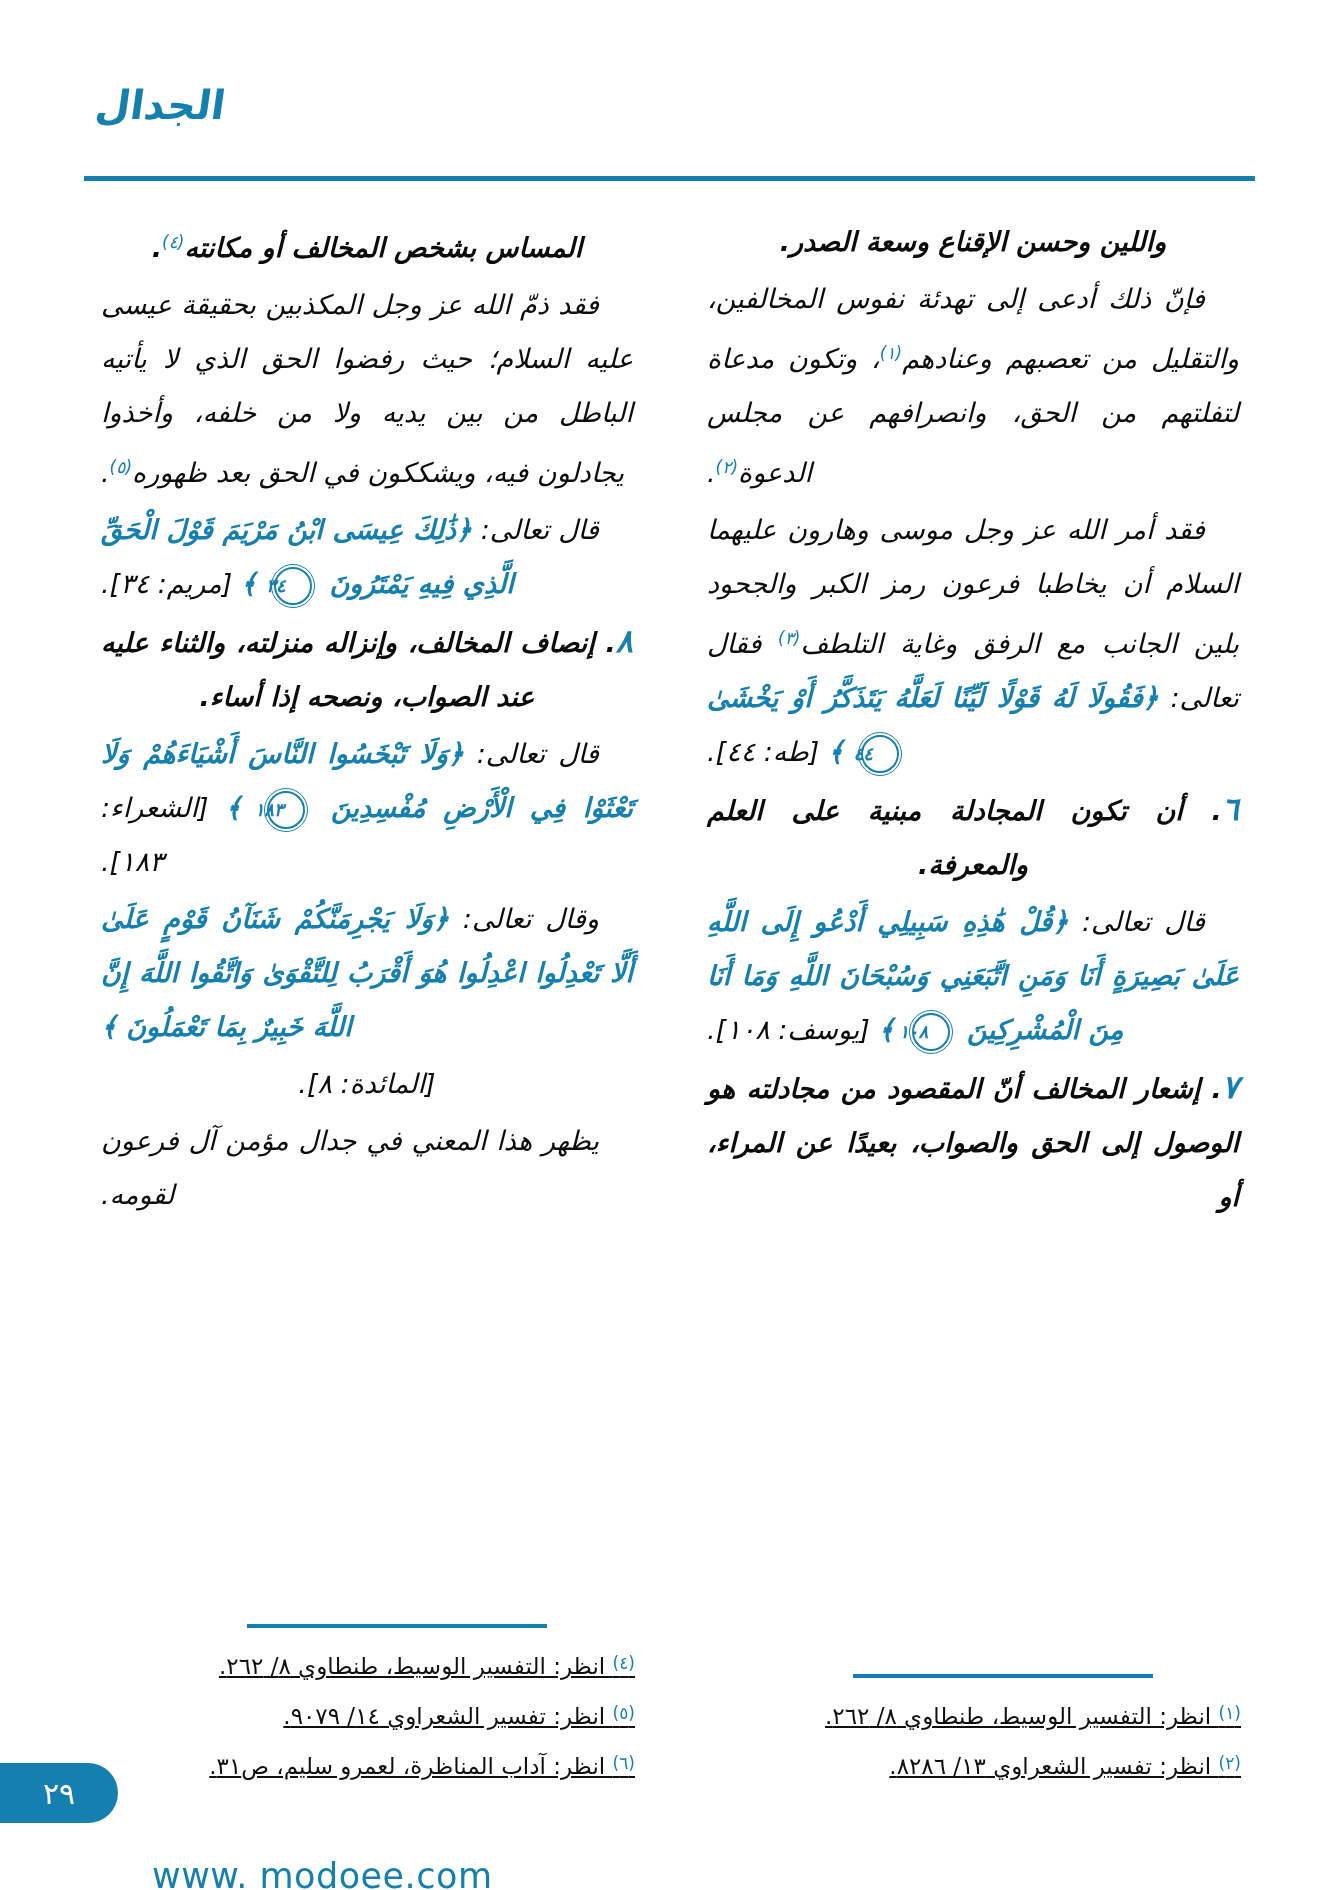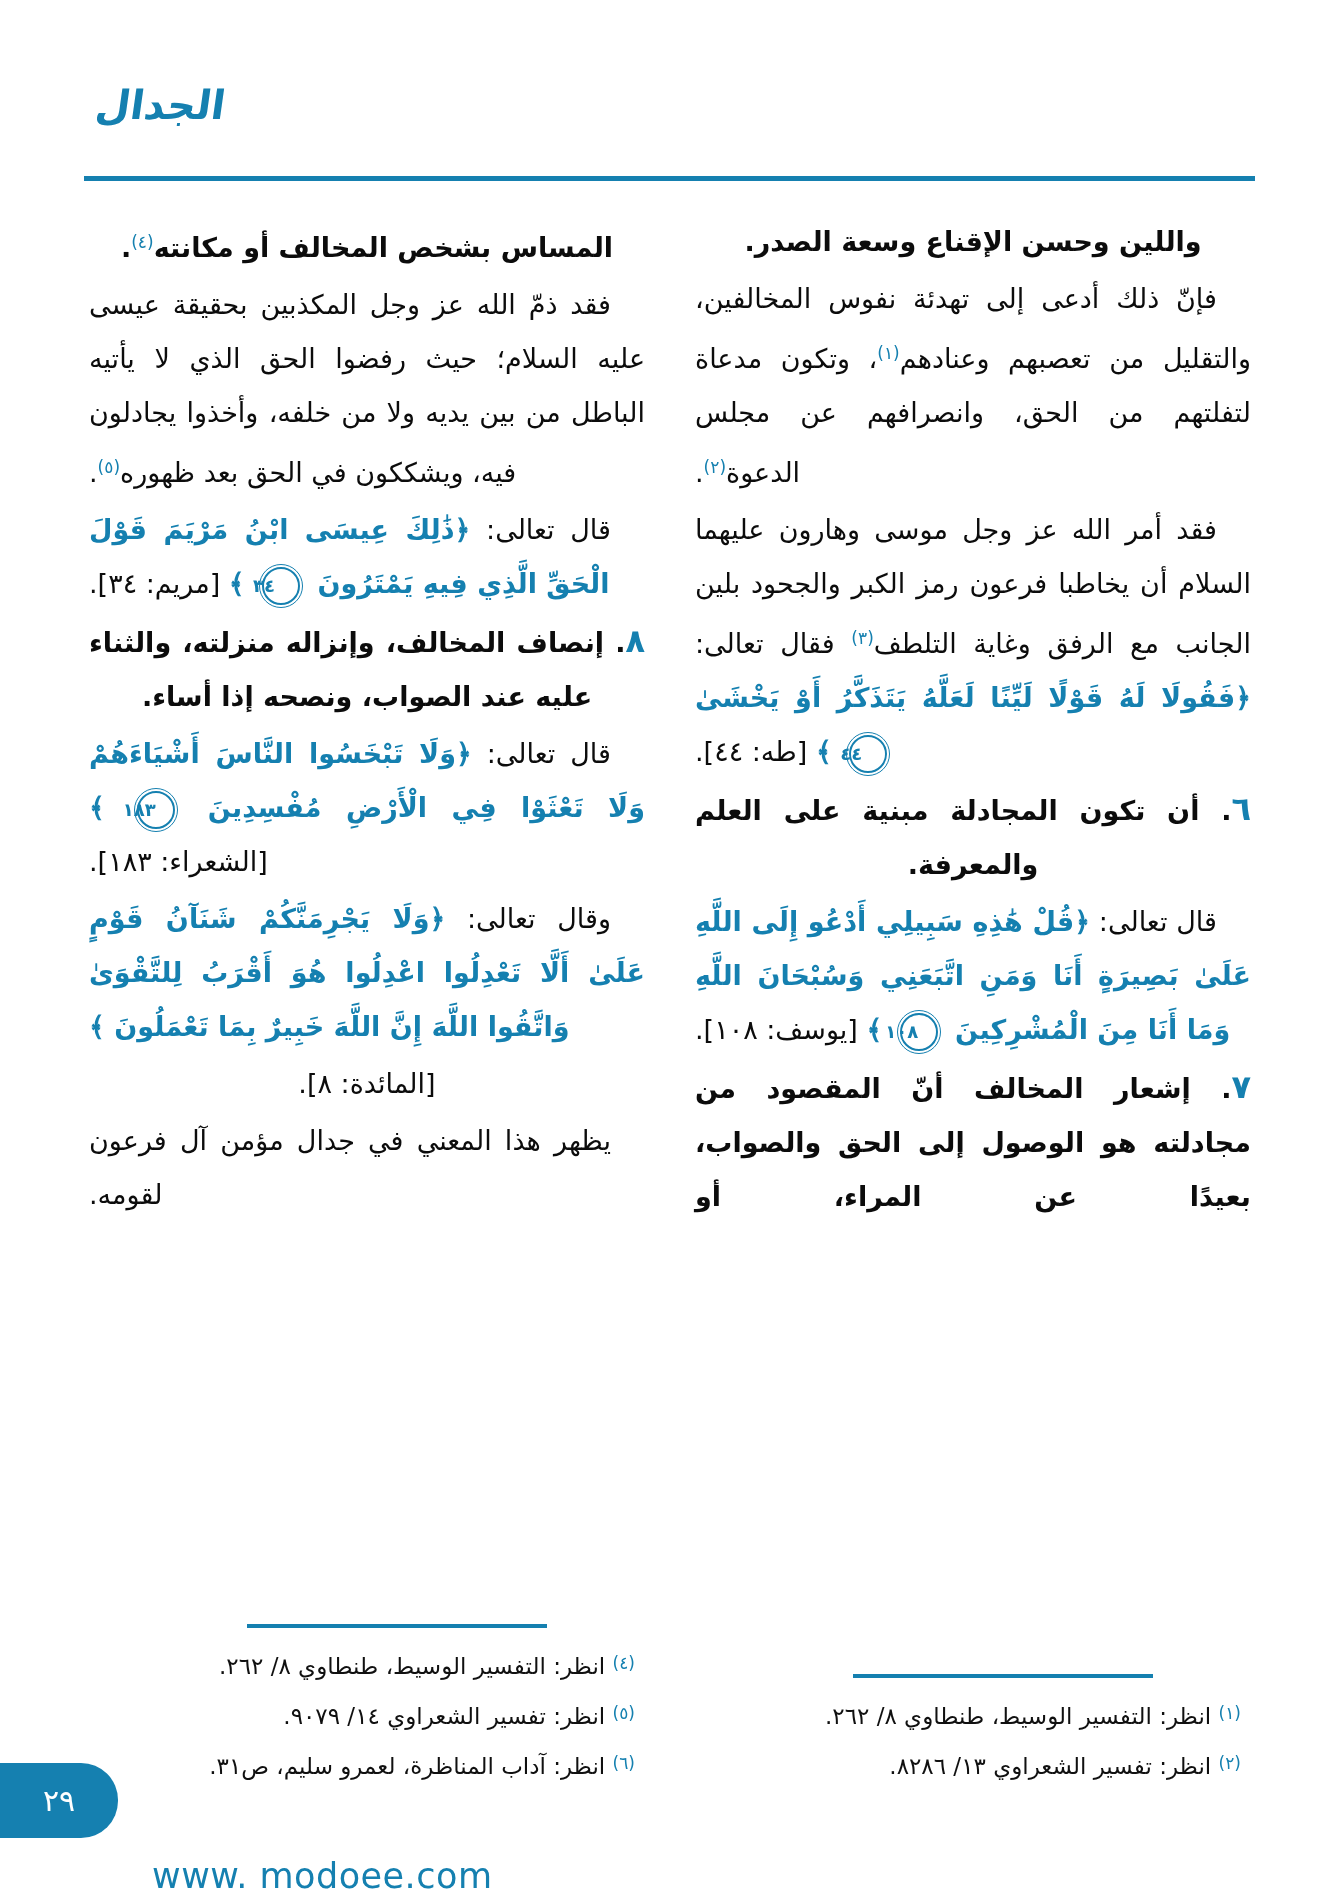--- a/index.html
+++ b/index.html
@@ -14,48 +14,49 @@
   .header-title{
     position:absolute;top:82px;left:96px;font-size:40px;font-weight:bold;
     color:var(--accent);transform:skewX(-8deg);letter-spacing:-1px;
   }
   .header-rule{position:absolute;top:176px;left:84px;width:1171px;height:5px;background:var(--accent);}
 
   
   .columns{position:absolute;top:212px;right:84px;width:1171px;height:1582px;display:flex;gap:42px;}
   .col{width:564px;height:100%;display:flex;flex-direction:column;}
   .col-body p{
-    font-size:27px;line-height:54px;margin:3px 4px;text-align:justify;text-align-last:left;
+    font-size:27px;line-height:54px;margin:3px 16px;text-align:justify;text-align-last:left;
     color:var(--ink);
+    font-style:italic;
   }
   .col-body p.center{text-align-last:center;}
   .col-body p.last-justify{text-align-last:justify;}
   .col-body p.refline{text-align-last:center;}
   .col-body p.bold{font-weight:bold;}
   .col-body p.indent{text-indent:34px;}
   .quran{color:var(--accent);font-weight:bold;}
   .ref{color:var(--ink);font-weight:normal;}
   .fnref{color:var(--accent);font-size:17px;vertical-align:9px;font-weight:normal;}
   .item-num{color:var(--accent);font-weight:bold;font-size:32px;}
   .medallion{
     display:inline-flex;align-items:center;justify-content:center;
     width:34px;height:34px;border:2px solid var(--accent);border-radius:50%;
     outline:1px solid var(--accent);outline-offset:2px;
     color:var(--accent);font-size:18px;font-weight:bold;vertical-align:middle;margin:0 8px;
   }
 
   
   .fn-area{margin-top:auto;padding:0 14px 4px 0;}
   .fn-sep{height:4px;width:300px;background:var(--accent);margin:0 88px 12px auto;}
-  .fn-area p{font-size:23px;line-height:47px;margin:0;color:#101010;}
+  .fn-area p{font-size:23px;line-height:47px;margin:0;color:#101010;text-decoration:underline;}
   .fn-area .fnref{font-size:17px;vertical-align:5px;}
 
   
   .page-badge{
-    position:absolute;left:0;top:1763px;width:118px;height:75px;background:var(--accent);
+    position:absolute;left:0;top:1763px;width:118px;height:60px;background:var(--accent);
     border-radius:0 37px 37px 0;color:#ffffff;font-size:30px;
     display:flex;align-items:center;justify-content:center;
   }
   .website{
     position:absolute;left:152px;top:1856px;color:var(--accent);font-size:35px;direction:ltr;
     text-decoration:none;letter-spacing:0.5px;
   }
 </style>
 </head>
 <body>

